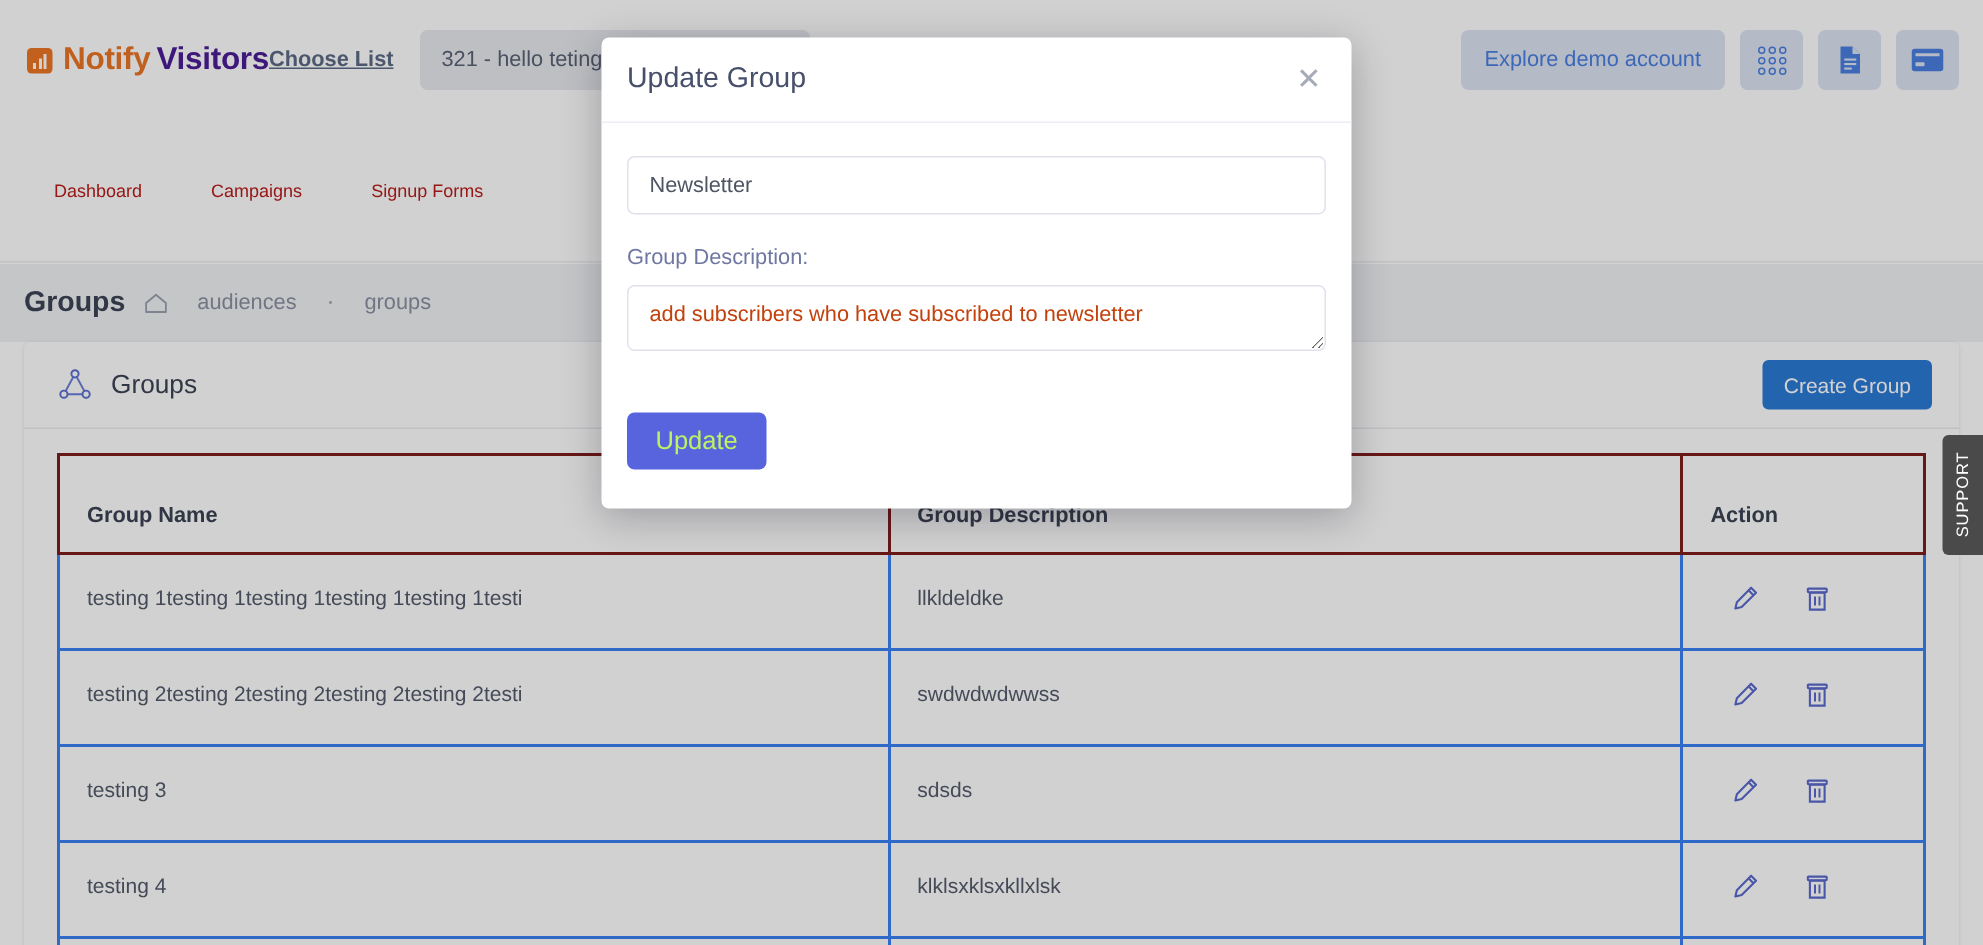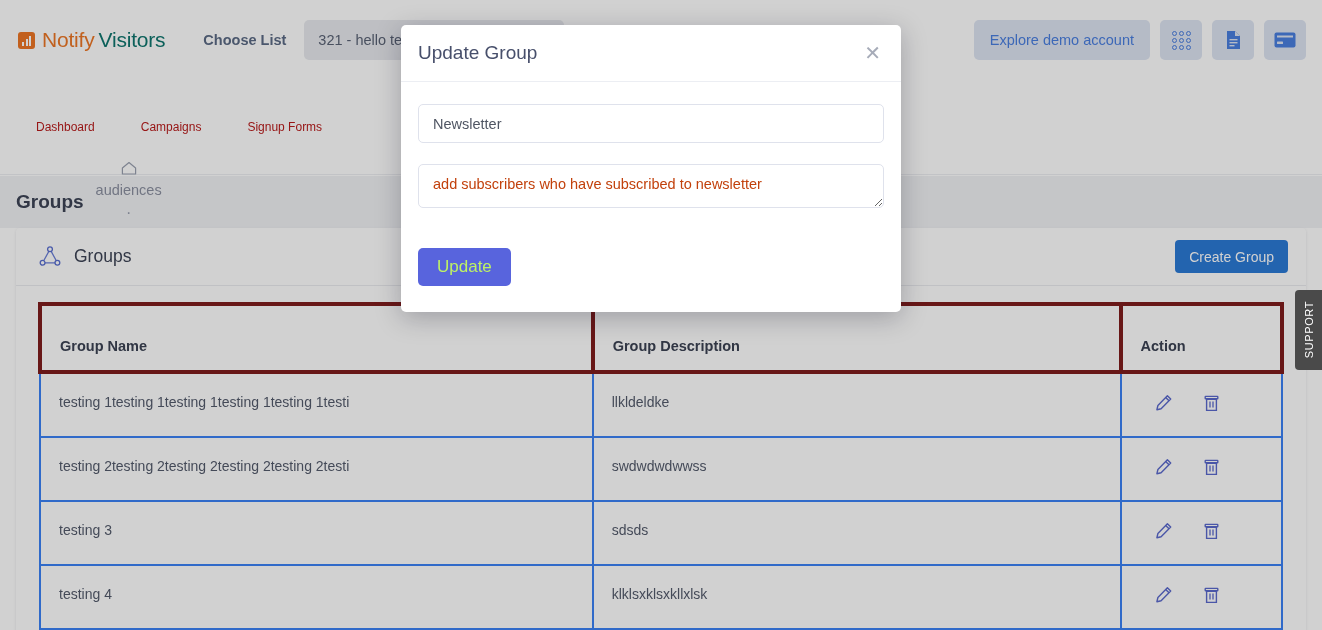--- a/index.html
+++ b/index.html
@@ -41,47 +41,47 @@
     display: flex;
     align-items: center;
     padding: 0 16px;
     gap: 0;
   }
   .brand {
     display: flex;
     align-items: center;
     gap: 4px;
     font-size: 21px;
-    font-weight: normal;
+    font-weight: bold;
     letter-spacing: -0.2px;
     margin-left: 2px;
   }
   .brand-badge {
     width: 17px; height: 17px;
     background: #ed7625;
     border-radius: 3px;
     display: inline-flex;
     align-items: flex-end;
     justify-content: center;
     gap: 1.5px;
     padding-bottom: 3px;
     margin-right: 3px;
   }
   .brand-badge i { display:block; width:2px; background:#fff; }
   .brand-badge i:nth-child(1){ height:4px; }
   .brand-badge i:nth-child(2){ height:7px; }
   .brand-badge i:nth-child(3){ height:10px; }
   .brand-notify { color: #ec7625; }
-  .brand-visitors { color: #0f766e; }
+  .brand-visitors { color: #4c1d95; }
 
   .choose-list-label {
-    margin-left: 38px;
     color: #5c6b85;
     font-size: 14.5px;
     font-weight: bold;
+    text-decoration: underline;
   }
   .list-select {
     margin-left: 18px;
     height: 40px;
     min-width: 260px;
     background: #e8eaee;
     border-radius: 5px;
     display: flex;
     align-items: center;
     padding: 0 14px;
@@ -165,24 +165,23 @@
     background: #f1f2f5;
   }
   .page-title {
     font-size: 19px;
     font-weight: bold;
     color: #3d4456;
   }
   .breadcrumb {
     display: flex;
     align-items: center;
-    gap: 7px;
+    gap: 20px;
     color: #8b90a0;
     font-size: 14.5px;
-    flex-direction: column;
   }
   .crumb-sep { font-size: 16px; line-height: 1; color:#9aa0b0; }
 
   
   .card {
     position: absolute;
     top: 228px;
     left: 16px;
     width: 1290px;
     min-height: 420px;
@@ -218,21 +217,21 @@
 
   
   .tbl-wrap { padding: 16px 22px 0 22px; }
   table { width: 100%; border-collapse: collapse; }
   thead th {
     text-align: left;
     font-size: 14.5px;
     font-weight: bold;
     color: #3c4354;
     padding: 32px 0 16px 18px;
-    border: 4px solid #7f1d1d;
+    border: 2px solid #7f1d1d;
     background: #fff;
   }
   tbody td {
     font-size: 14px;
     color: #545b6c;
     padding: 20px 0 20px 18px;
     border: 2px solid #3b82f6;
     vertical-align: top;
   }
   th.col-name, td.col-name { width: 44.5%; }
@@ -542,17 +541,18 @@
 <div class="modal">
   <div class="modal-head">
     <div class="modal-title">Update Group</div>
     <button class="modal-close">✕</button>
   </div>
   <div class="modal-body">
     <input class="txt-input" type="text" id="gname" placeholder="Group Name" value="Newsletter" style="">
 
     <div class="field-gap"></div>
 
+    <label class="field-label">Group Description:</label>
     <textarea class="txt-area" id="gdesc" placeholder="Group Description" style="">add subscribers who have subscribed to newsletter</textarea>
 
     <button class="update-btn">Update</button>
   </div>
 </div>
 
 </body></html>

